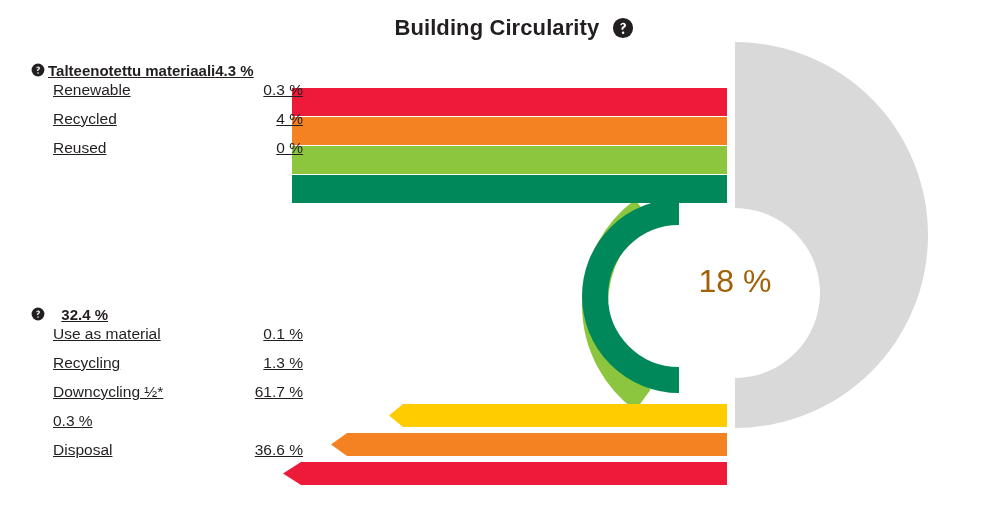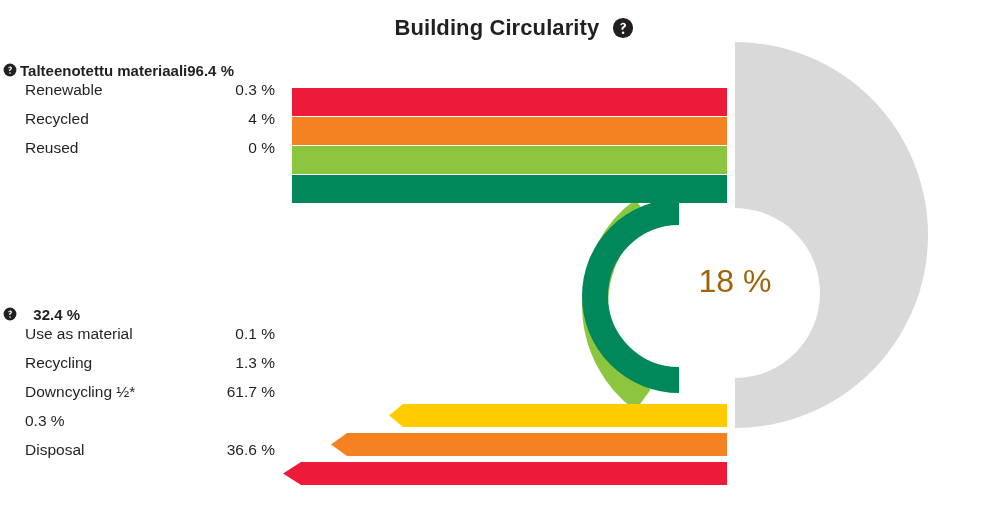--- a/index.html
+++ b/index.html
@@ -62,22 +62,23 @@
     text-align: center;
     font-size: 32px;
     font-weight: normal;
     color: #a16207;
     white-space: nowrap;
   }
 
   
   .legend-block {
     position: absolute;
-    left: 3px;
+    left: 31px;
     width: 272px;
+    text-decoration: underline;
   }
   #legend-recovered { top: 59px; }
   #legend-returned  { top: 303px; }
 
   .group-head {
     display: flex;
     align-items: center;
     font-size: 15px;
     font-weight: bold;
     height: 22px;
@@ -171,21 +172,21 @@
   <div class="legend-block" id="legend-recovered">
     <div class="group-head">
       <span class="gh-icon">
         <svg viewBox="0 0 24 24" aria-hidden="true">
           <circle cx="12" cy="12" r="11" fill="#231f20"></circle>
           <path d="M9.1 9.1c0-1.7 1.4-2.9 3.1-2.9 1.8 0 3.1 1.1 3.1 2.7 0 1.3-0.7 2-1.8 2.7-0.8 0.5-1.1 0.9-1.1 1.7v0.5h-2.1v-0.8c0-1.3 0.5-2 1.6-2.7 0.8-0.5 1.1-0.9 1.1-1.4 0-0.6-0.5-1-1.2-1-0.8 0-1.2 0.5-1.2 1.2z" fill="#ffffff"></path>
           <circle cx="12.1" cy="17.1" r="1.35" fill="#ffffff"></circle>
         </svg>
       </span>
       <span class="gh-label">Talteenotettu materiaali</span>
-      <span class="gh-value">96.4 %</span>
+      <span class="gh-value">4.3 %</span>
     </div>
 
     <div class="legend-row">
       <span class="lr-label">Renewable</span>
       <span class="lr-value">0.3 %</span>
     </div>
     <div class="legend-row">
       <span class="lr-label">Recycled</span>
       <span class="lr-value">4 %</span>
     </div>

